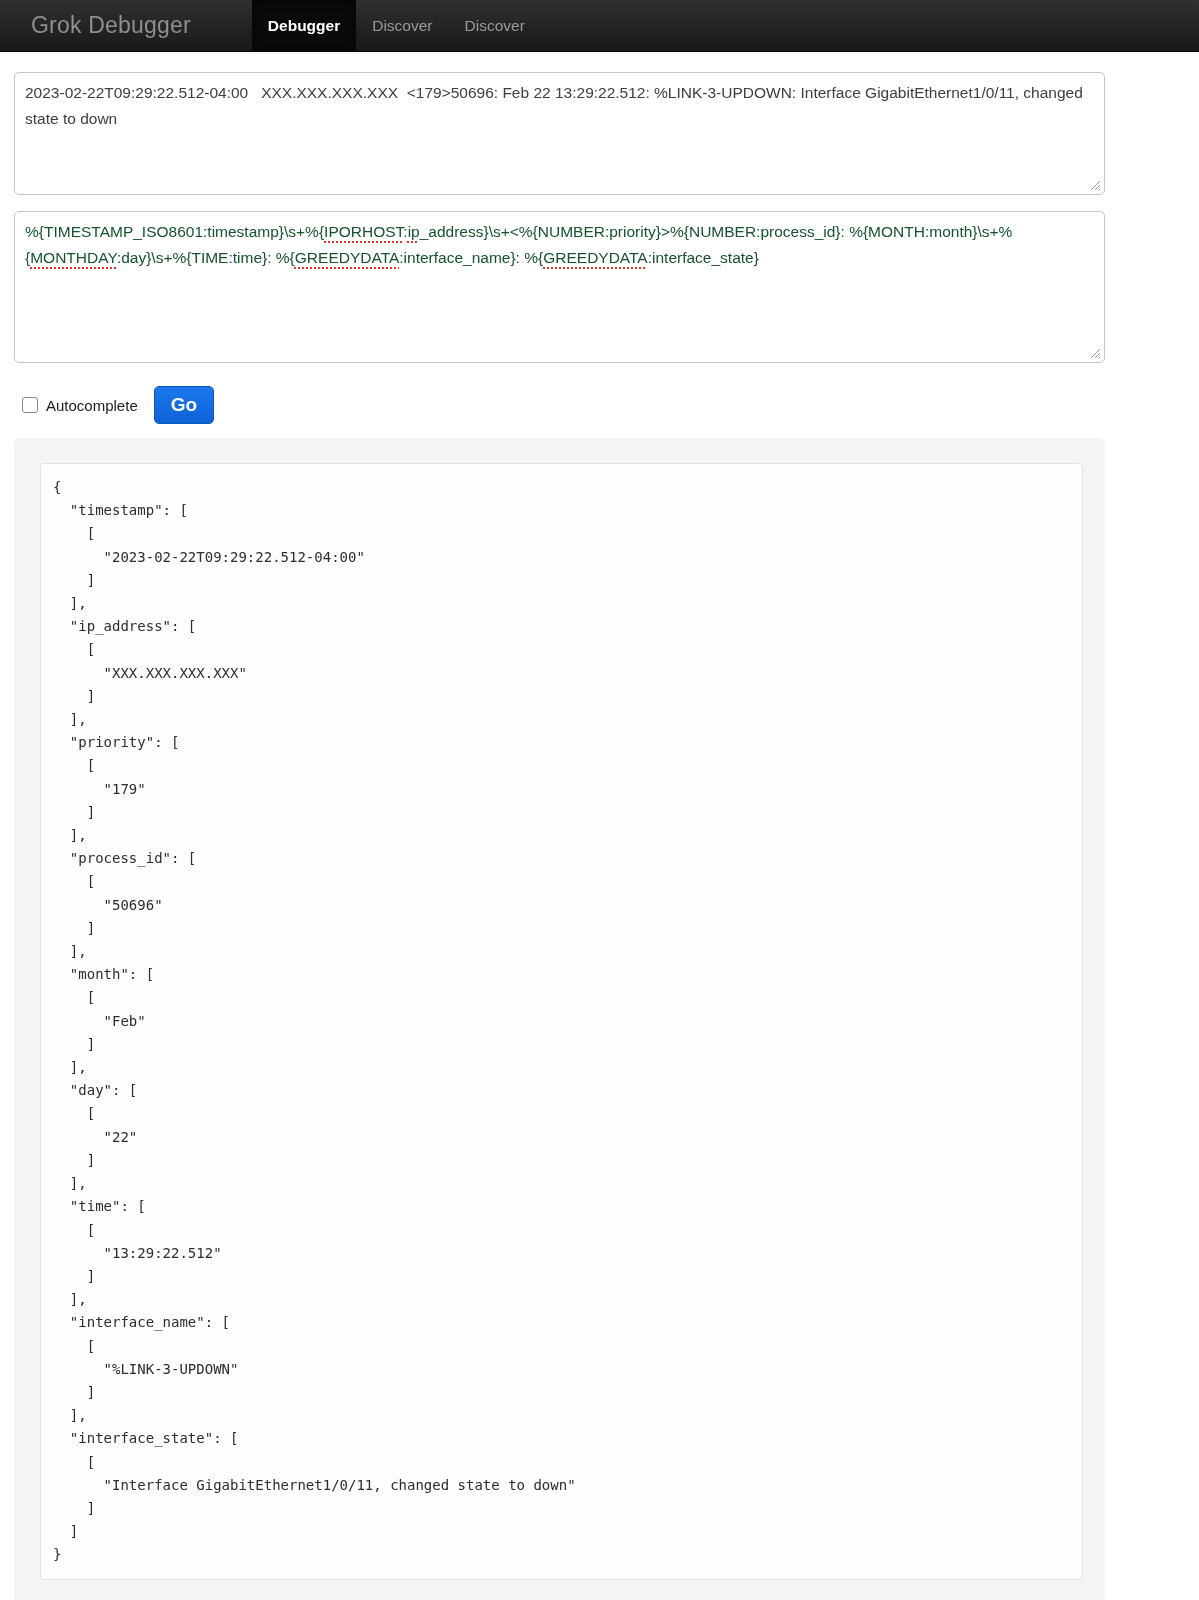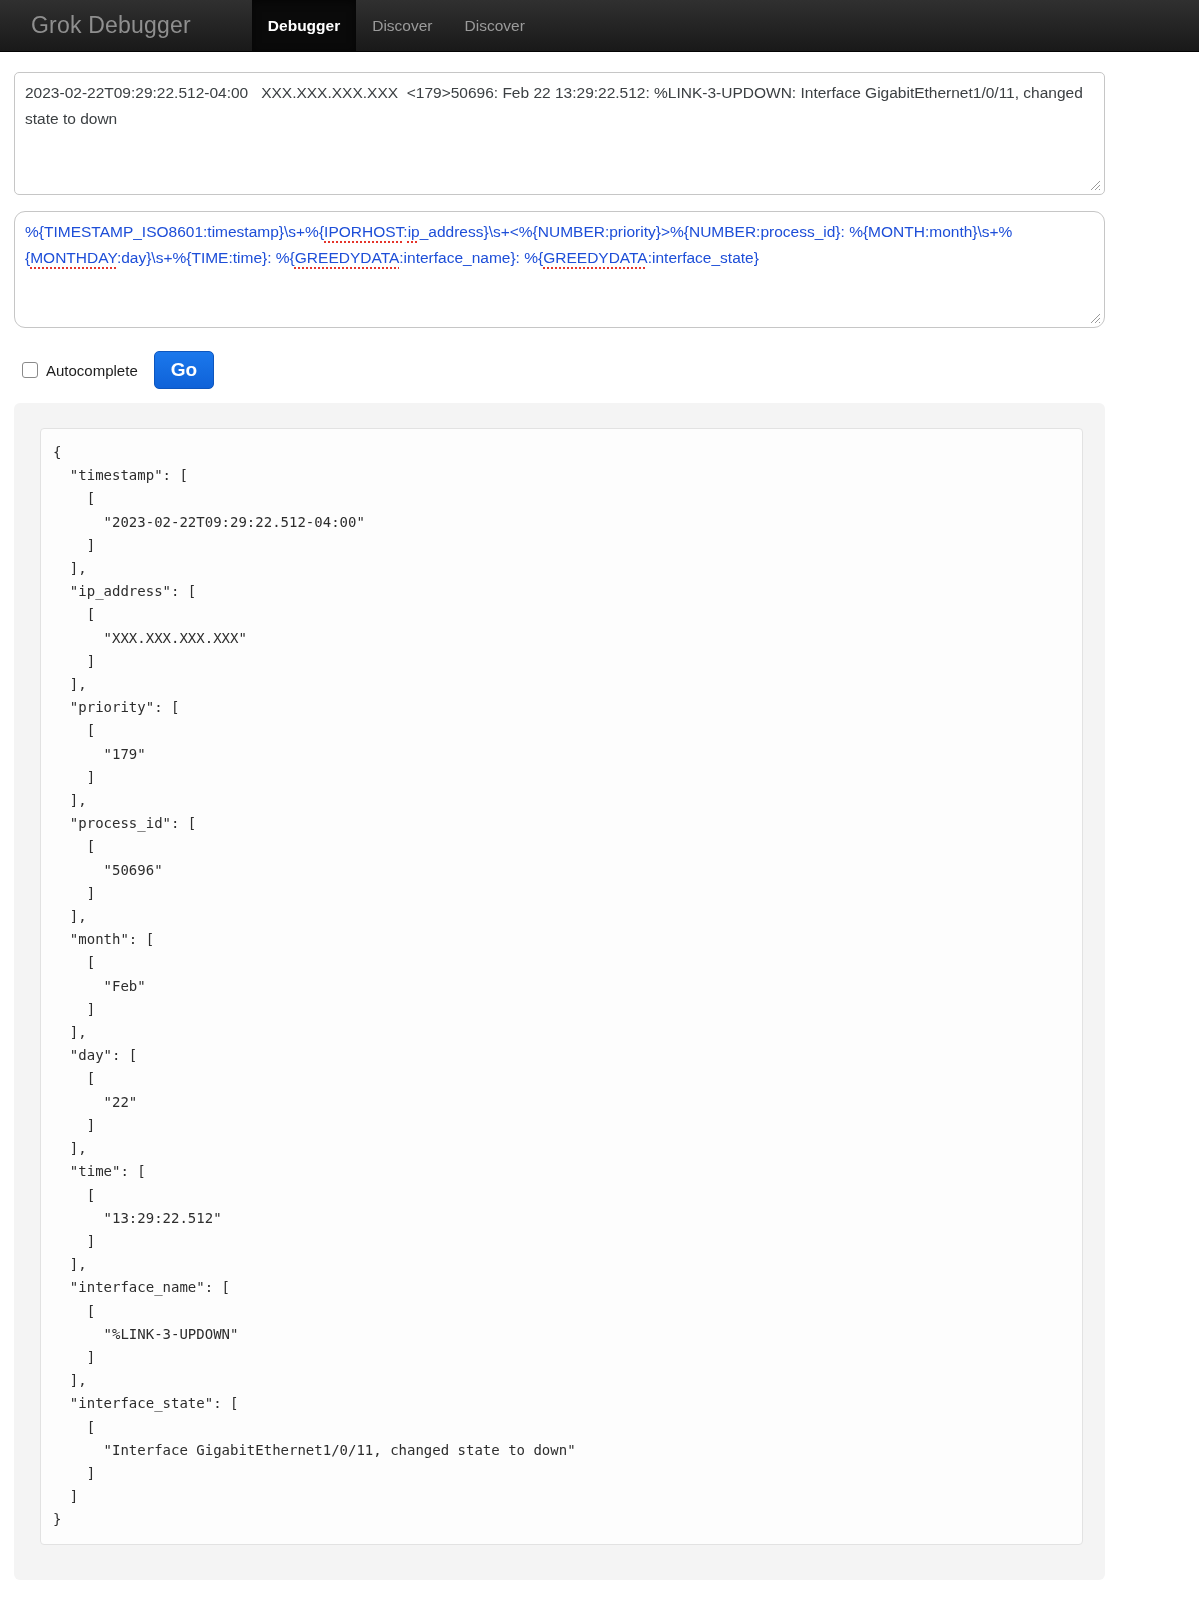--- a/index.html
+++ b/index.html
@@ -45,22 +45,22 @@
     border:1px solid #c6c6c6; border-radius:5px;
     background:#fff;
     padding:7px 10px;
     font-family:"Liberation Sans", sans-serif;
     font-size:15.5px; line-height:26px;
     outline:none; resize:none;
     overflow:auto;
   }
   textarea.input-box { height:123px; color:#3c4043; }
   .pattern-box {
-    height:117px; color:#1d4ed8;
-    white-space:pre-wrap; overflow-wrap:break-word;border-radius:11px;
+    height:152px; color:#14532d;
+    white-space:pre-wrap; overflow-wrap:break-word;
   }
   .misspelled {
     text-decoration:underline dotted #e5352b 2px;
     text-underline-offset:4px;
     text-decoration-skip-ink:none;
   }
   .grip { position:absolute; right:4px; bottom:4px; pointer-events:auto; cursor:nwse-resize; line-height:0; }
 
   
   .options {

